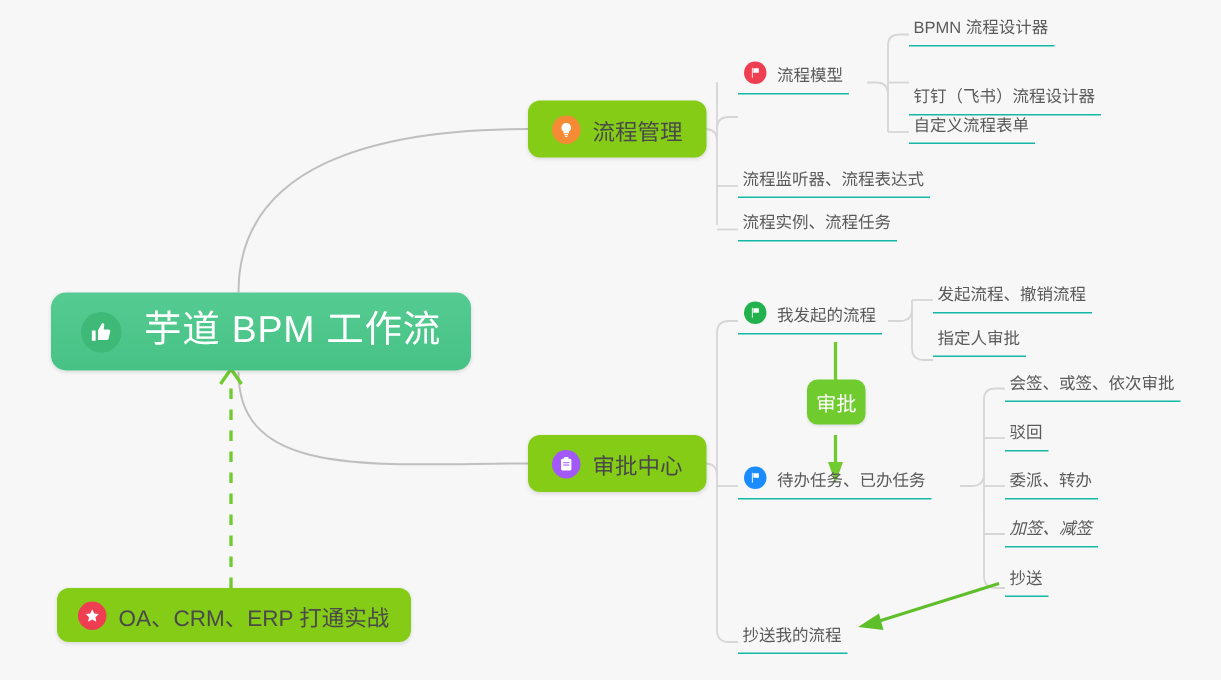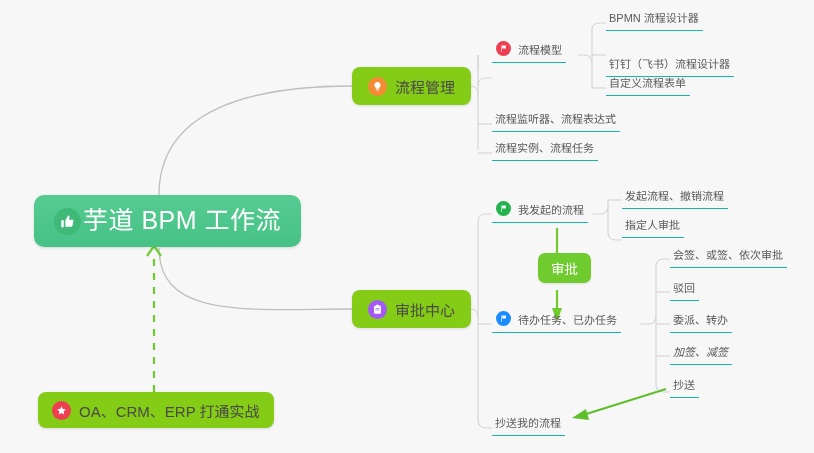--- a/index.html
+++ b/index.html
@@ -32,21 +32,21 @@
   
   .node {
     position: absolute;
     white-space: nowrap;
     box-sizing: border-box;
   }
   
   .root {
     display: flex;
     align-items: center;
-    gap: 2px;
+    gap: 15px;
     padding: 0 20px;
     height: 52px;
     border-radius: 10px;
     background: linear-gradient(180deg, #55cb92 0%, #47c285 100%);
     box-shadow: 0 1px 3px rgba(0,0,0,0.13);
     color: #ffffff;
     font-size: 25px;
     letter-spacing: 0.5px;
   }
   .root .label { line-height: 1; padding-bottom: 2px; }
@@ -74,21 +74,21 @@
     padding: 0 4px 5px 4px;
     border-bottom: 1px solid #14b8a6;
     background: transparent;
   }
   .leaf.plain { padding-left: 3px; }
   
   .badge {
     display: flex;
     align-items: center;
     justify-content: center;
-    width: 53px;
+    width: 39px;
     height: 30px;
     border-radius: 7px;
     background: #6fcb2e;
     color: #ffffff;
     font-size: 13.5px;
     box-shadow: 0 1px 2px rgba(0,0,0,0.10);
   }
   
   .ic {
     display: inline-flex;

